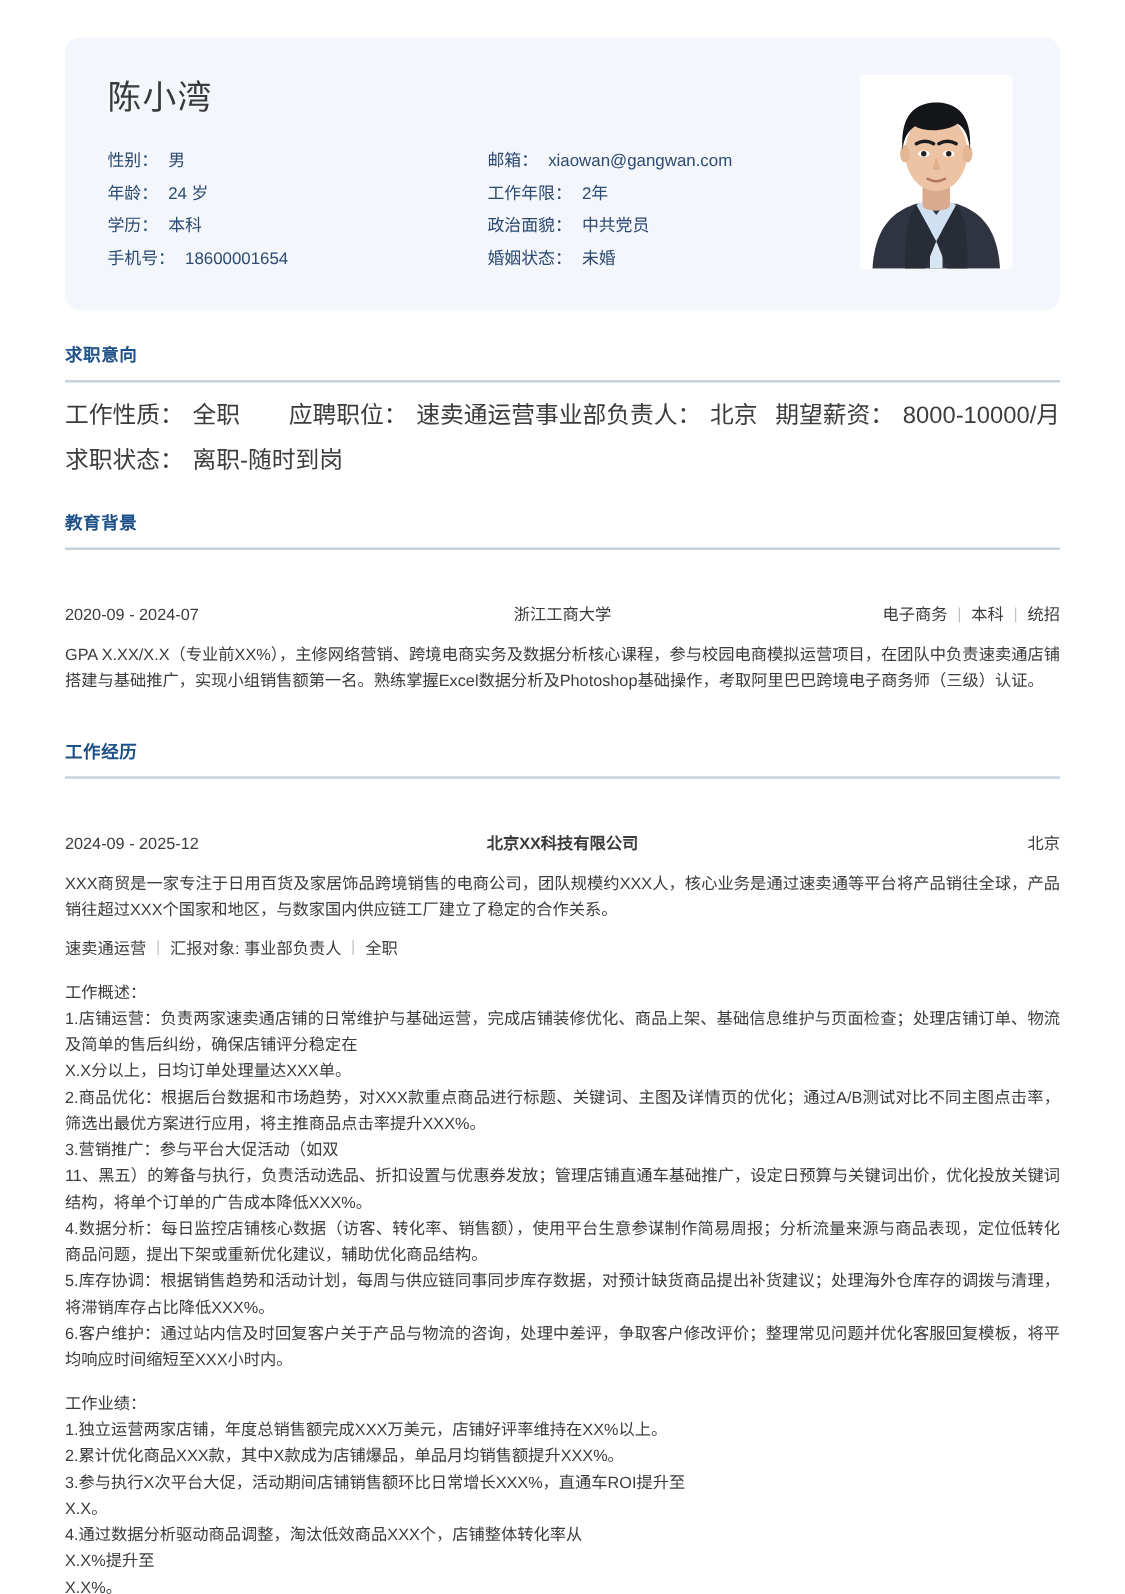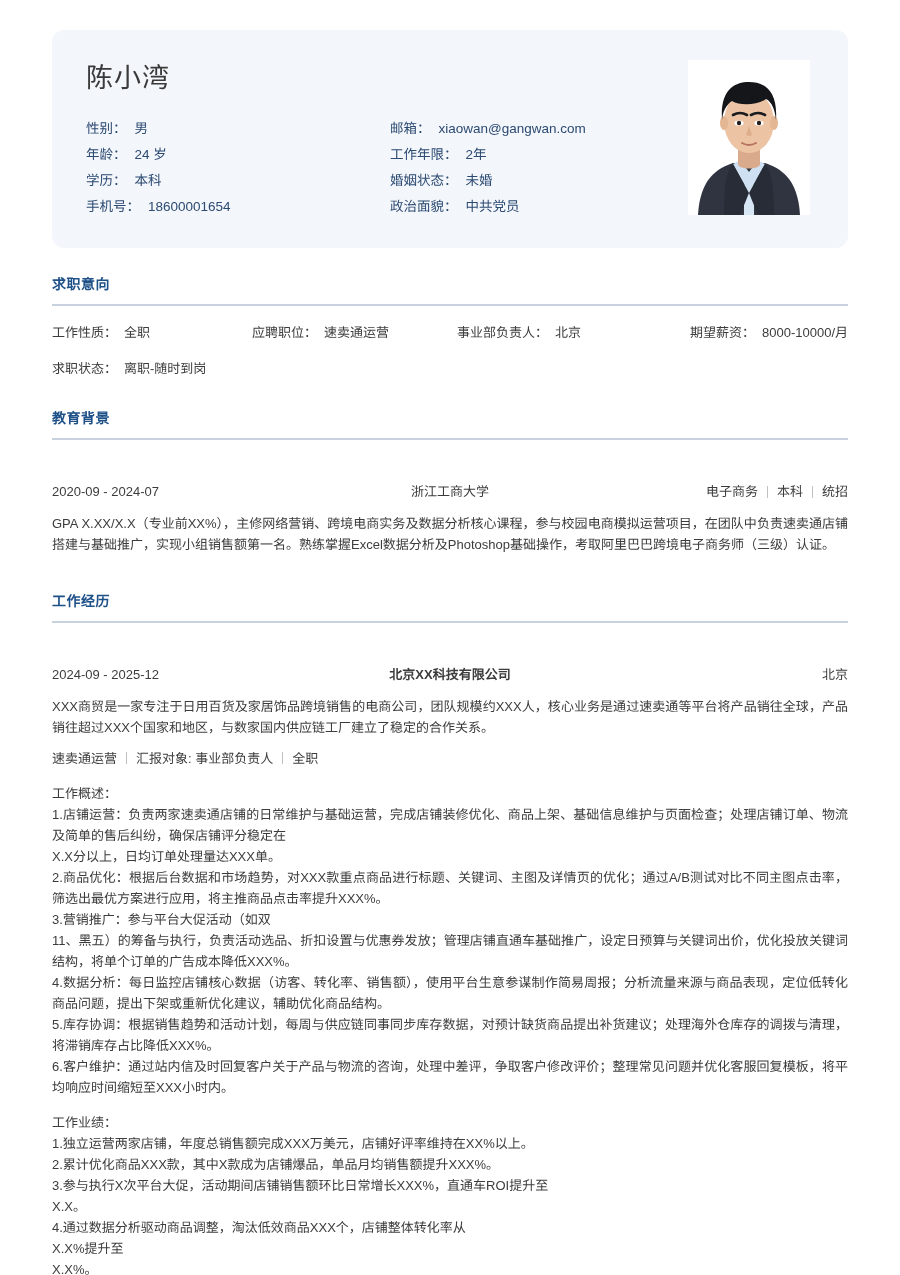--- a/index.html
+++ b/index.html
@@ -97,21 +97,21 @@
   .section-rule {
     height: 2px;
     background: #c7d2de;
     width: 100%;
     margin-bottom: 16px;
   }
 
   
   .intent-row {
     display: flex;
-    font-size: 13px;
+    font-size: 19px;
     color: #3c3c3c;
     line-height: 22px;
     margin-bottom: 14px;
   }
   .intent-item { display: flex; white-space: nowrap; }
   .intent-item .lbl { color: #3c3c3c; }
   .intent-item .val { color: #3c3c3c; margin-left: 7px; }
   .intent-item.i1 { width: 200px; }
   .intent-item.i2 { width: 205px; }
   .intent-item.i3 { width: 215px; }
@@ -224,26 +224,26 @@
       <div class="info-col col-right">
         <div class="info-row">
           <span class="info-label">邮箱：</span>
           <span class="info-value">xiaowan@gangwan.com</span>
         </div>
         <div class="info-row">
           <span class="info-label">工作年限：</span>
           <span class="info-value">2年</span>
         </div>
         <div class="info-row">
+          <span class="info-label">政治面貌：</span>
+          <span class="info-value">中共党员</span>
+        </div>
+        <div class="info-row">
           <span class="info-label">婚姻状态：</span>
           <span class="info-value">未婚</span>
-        </div>
-        <div class="info-row">
-          <span class="info-label">政治面貌：</span>
-          <span class="info-value">中共党员</span>
         </div>
       </div>
     </div>
 
     <div class="photo-frame">
       <svg class="photo-svg" viewBox="0 0 122 155" preserveAspectRatio="xMidYMid slice">
         <rect x="0" y="0" width="122" height="155" fill="#ffffff"></rect>
 
         <path d="M10 155 C12 118 30 108 45 103 L77 103 C92 108 110 118 112 155 Z" fill="#2f3440"></path>
 

